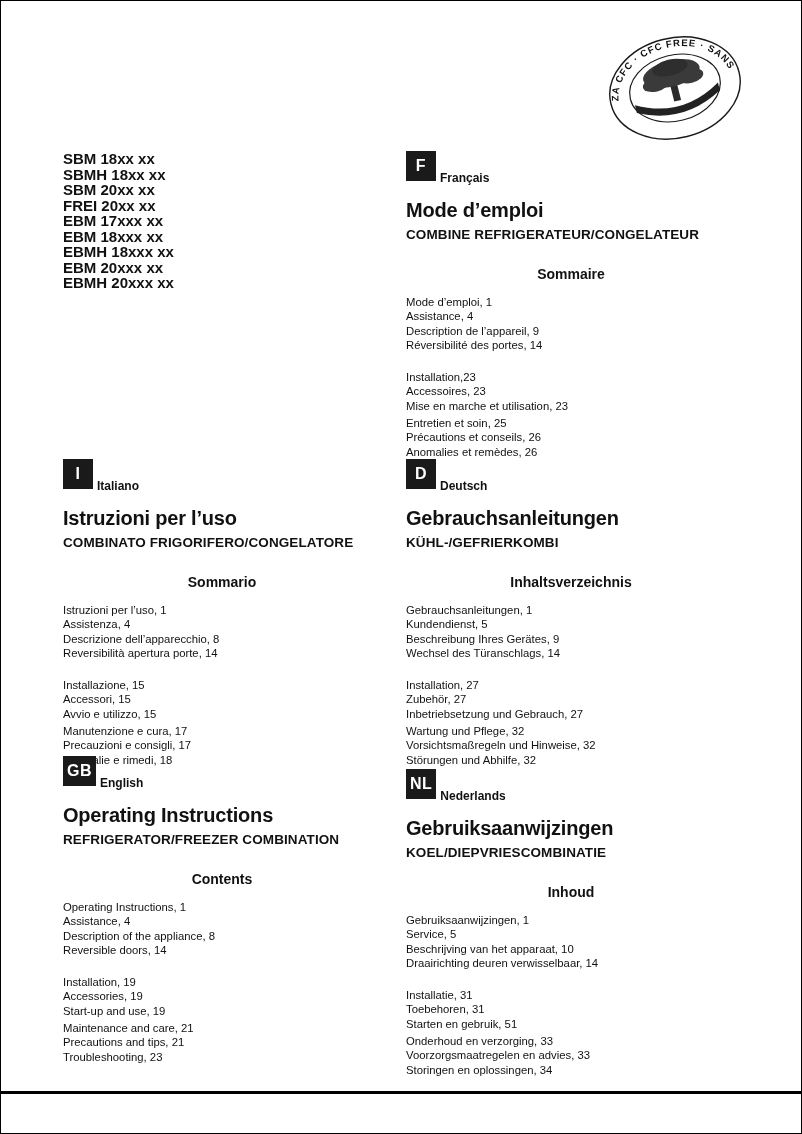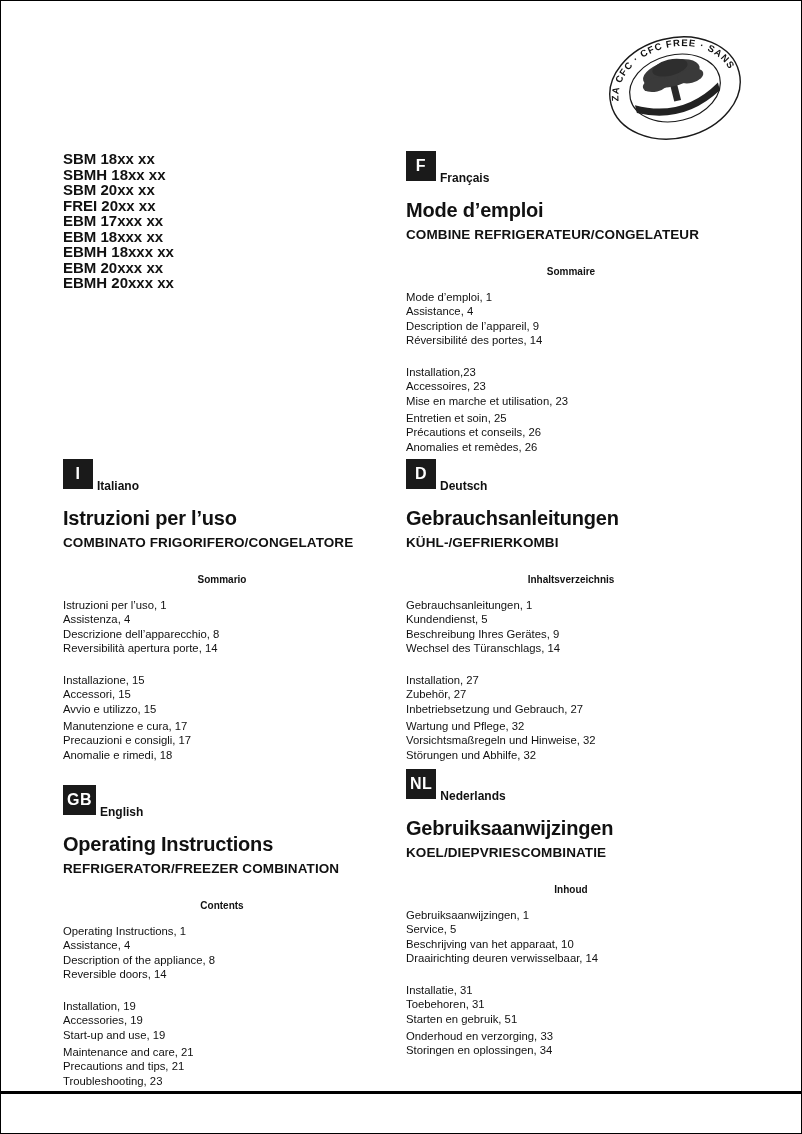--- a/index.html
+++ b/index.html
@@ -21,35 +21,35 @@
 
   
   .model-list { position: absolute; left: 62px; top: 150px; }
   .model-item { font-size: 15px; font-weight: bold; line-height: 15.5px; white-space: pre; }
 
   
   .section { position: absolute; }
   .sec-fr { left: 405px; top: 150px; width: 330px; }
   .sec-it { left: 62px;  top: 458px; width: 318px; }
   .sec-de { left: 405px; top: 458px; width: 330px; }
-  .sec-gb { left: 62px;  top: 784px; width: 318px; }
+  .sec-gb { left: 62px;  top: 755px; width: 318px; }
   .sec-nl { left: 405px; top: 768px; width: 330px; }
 
   .lang-tag { display: flex; align-items: flex-end; }
   .lang-box {
     display: inline-flex; align-items: center; justify-content: center;
     min-width: 30px; height: 30px; padding: 0 4px; box-sizing: border-box;
     background: #1a1a1a; color: #fff;
     font-size: 16px; font-weight: bold; letter-spacing: 0.5px;
   }
   .lang-name { margin-left: 4px; margin-bottom: -4px; font-size: 12px; font-weight: bold; }
 
   .sec-title { margin: 16px 0 0 0; font-size: 20px; font-weight: bold; line-height: 27px; letter-spacing: -0.2px; }
   .sec-subtitle { margin-top: 3px; font-size: 13.5px; font-weight: bold; letter-spacing: 0.1px; }
-  .toc-heading { margin-top: 24px; font-size: 10px; font-weight: bold; text-align: center; }
+  .toc-heading { margin-top: 24px; font-size: 14px; font-weight: bold; text-align: center; }
   .toc { margin-top: 13px; }
   .toc-item { font-size: 11.3px; line-height: 14.3px; white-space: pre; }
   .toc-item:nth-child(5) { margin-top: 18px; }
   .toc-item:nth-child(8) { margin-top: 3px; }
 
   .bottom-rule { position: absolute; left: 0; right: 0; top: 1090px; height: 3px; background: #000; }
 </style>
 </head>
 <body>
 
@@ -188,18 +188,19 @@
     <div class="toc-heading">Inhoud</div>
     <div class="toc">
         <div class="toc-item">Gebruiksaanwijzingen, 1</div>
         <div class="toc-item">Service, 5</div>
         <div class="toc-item">Beschrijving van het apparaat, 10</div>
         <div class="toc-item">Draairichting deuren verwisselbaar, 14</div>
         <div class="toc-item">Installatie, 31</div>
         <div class="toc-item">Toebehoren, 31</div>
         <div class="toc-item">Starten en gebruik, 51</div>
         <div class="toc-item">Onderhoud en verzorging, 33</div>
+        <div class="toc-item">Voorzorgsmaatregelen en advies, 33</div>
         <div class="toc-item">Storingen en oplossingen, 34</div>
       </div>
   </div>
 
   <div class="bottom-rule"></div>
 </div>
 
 </body></html>

